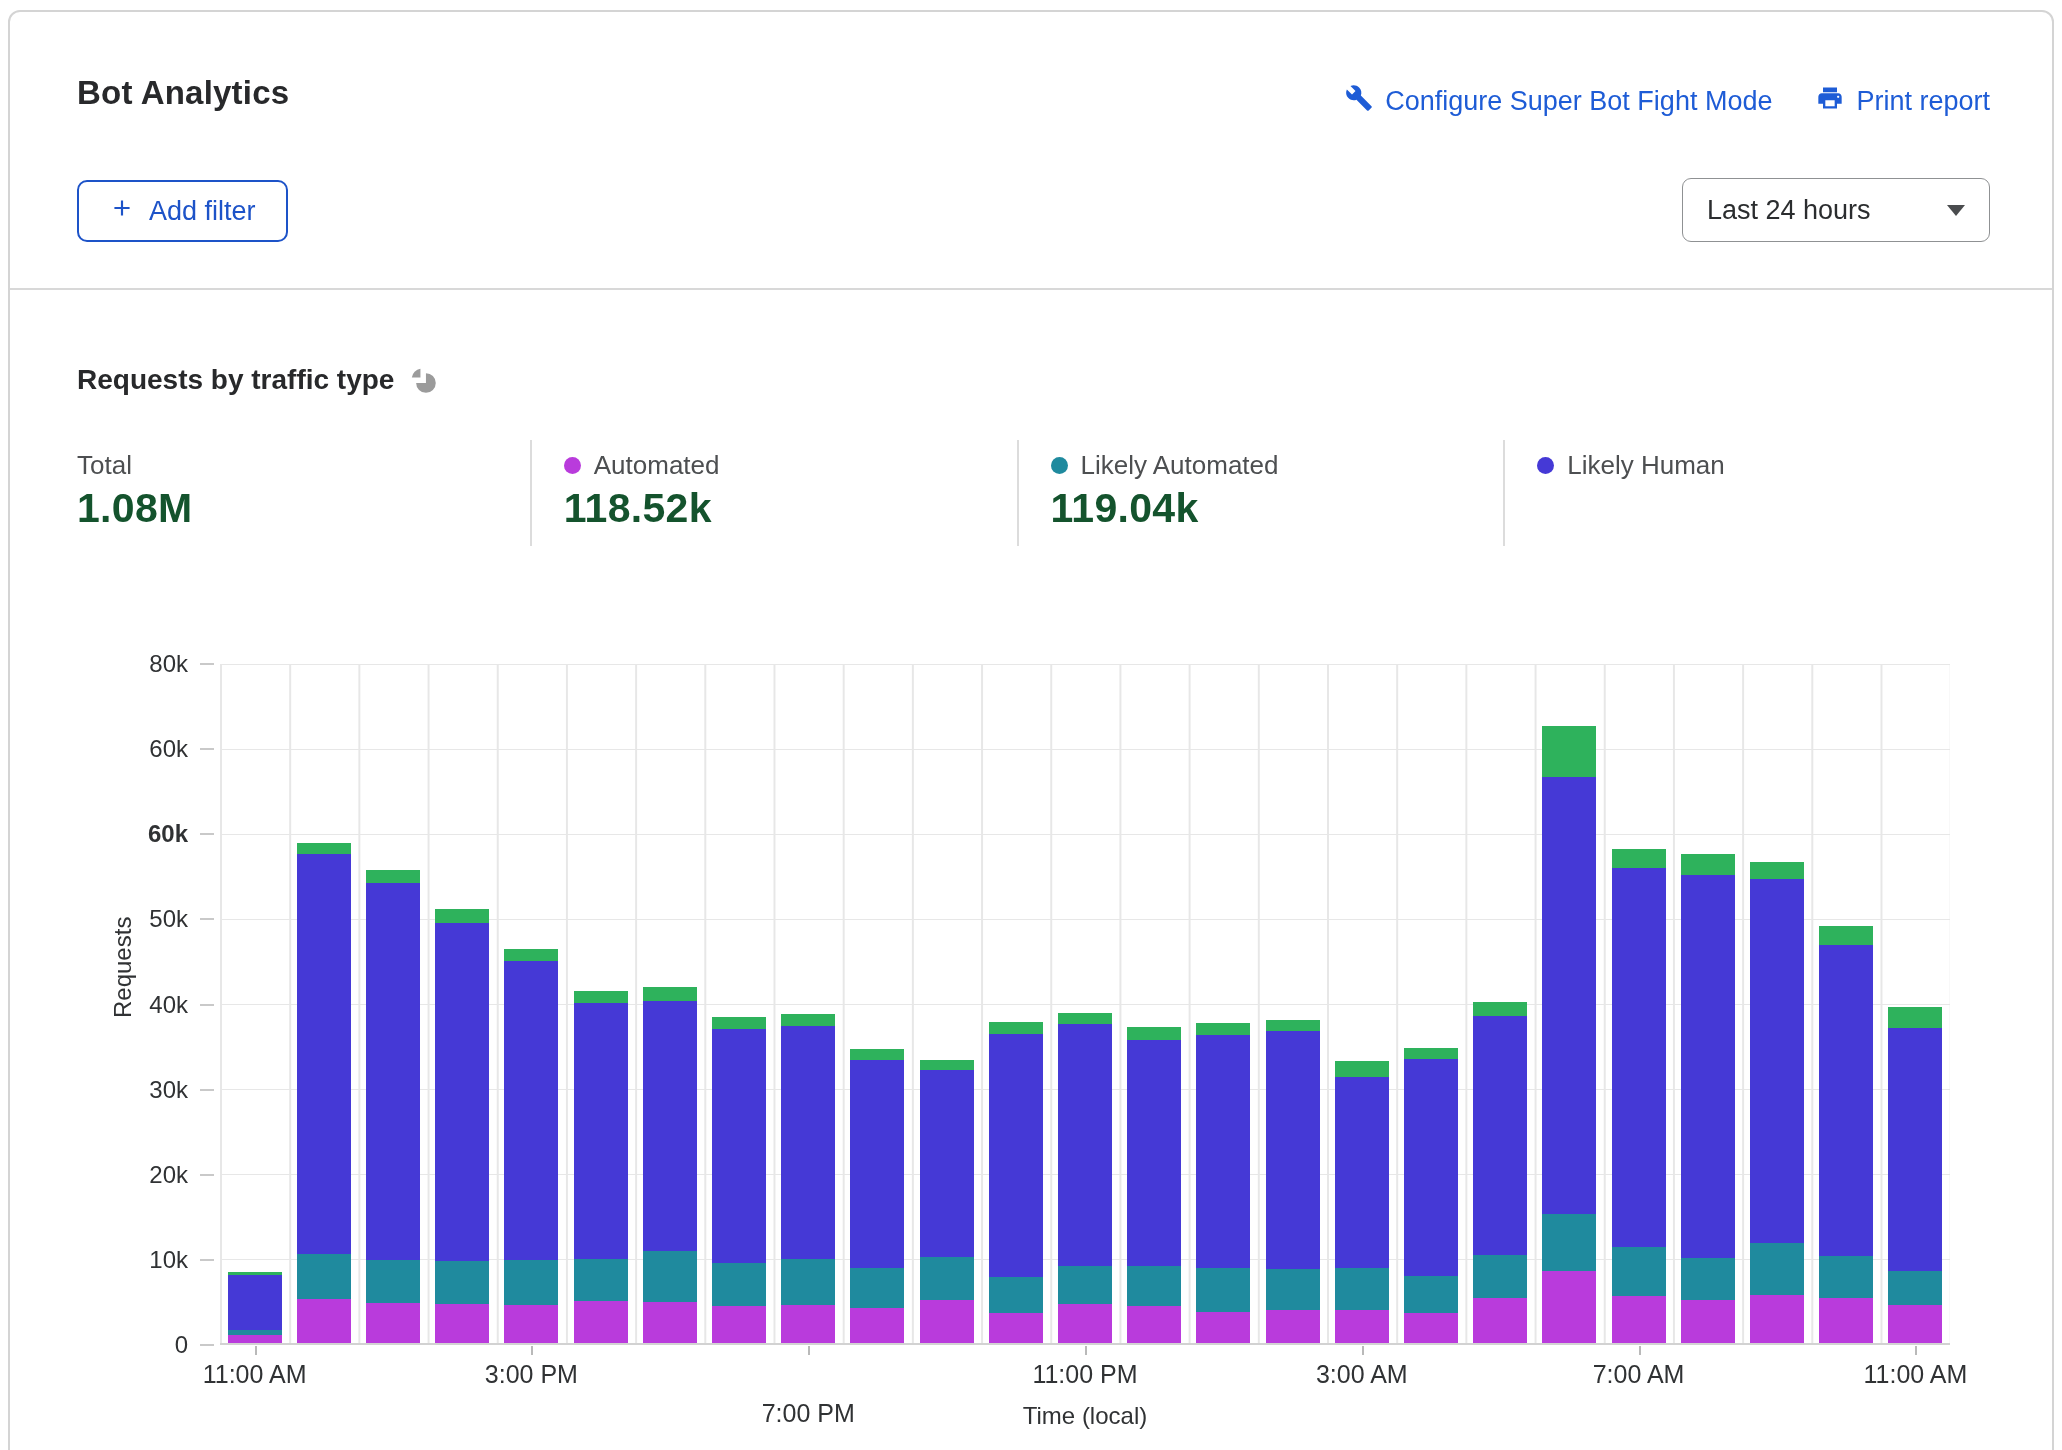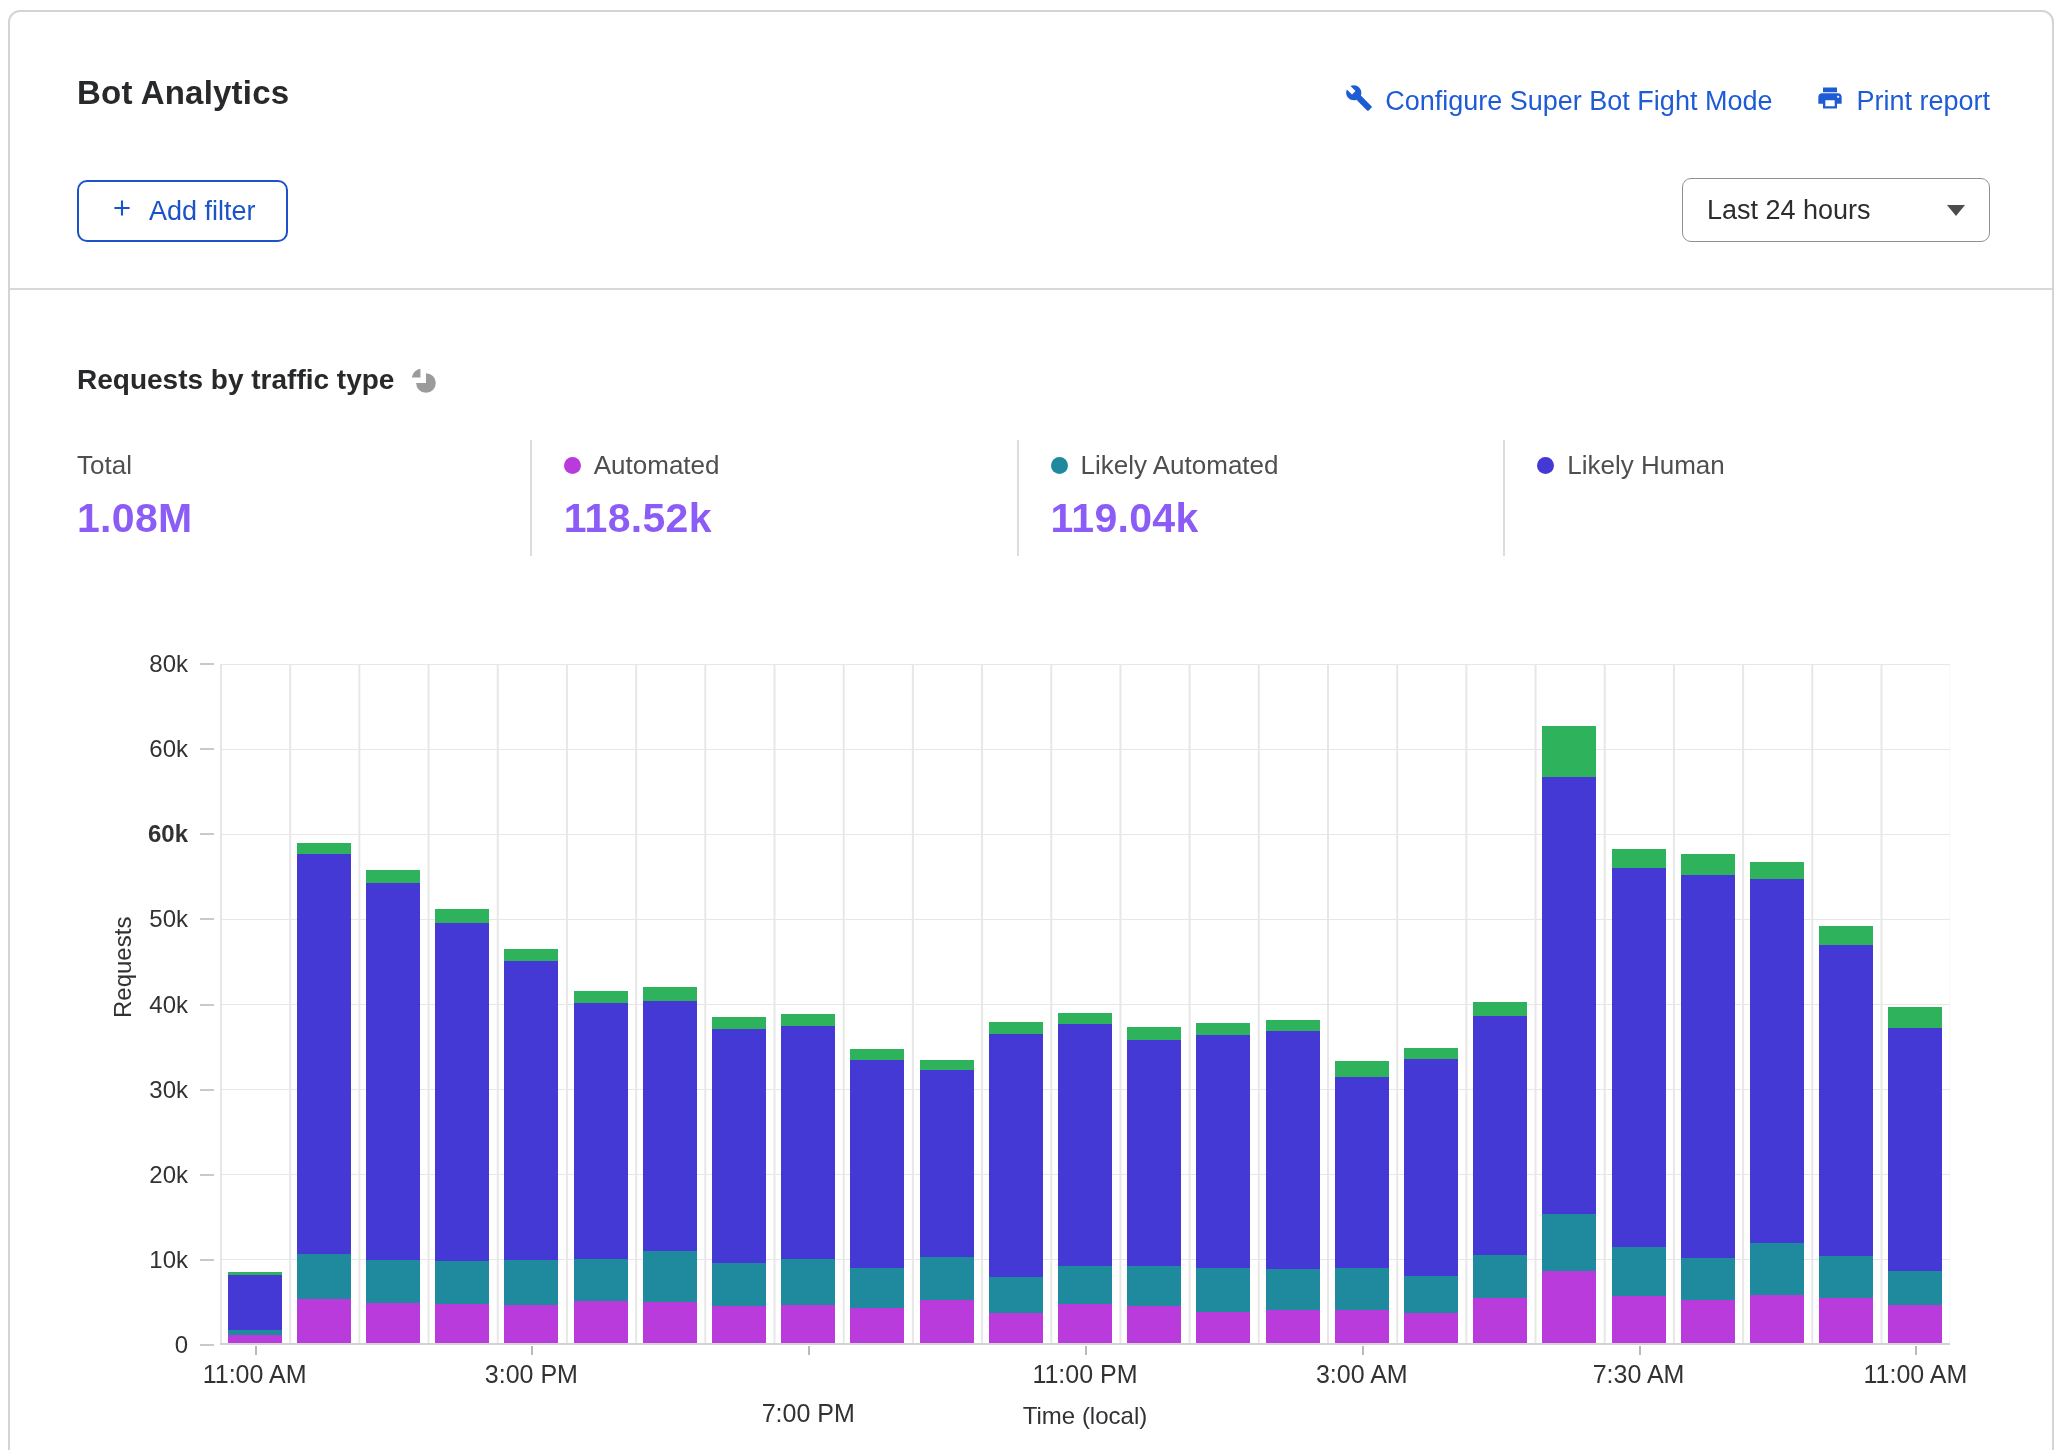--- a/index.html
+++ b/index.html
@@ -53,21 +53,21 @@
 
   .stats-row {
     position:absolute; left:67px; top:428px; right:62px;
     display:flex; align-items:stretch;
   }
   .stat-group { flex:1; padding:10px 0 14px 0; }
   .stat-group + .stat-group { border-left:2px solid #dcdcdc; padding-left:32px; }
   .stat-label-row { display:flex; align-items:center; gap:13px; }
   .stat-dot { width:17px; height:17px; border-radius:50%; flex:0 0 auto; }
   .stat-label { font-size:26px; color:#4d4f51; }
-  .stat-value { margin-top:14px; font-size:41px; font-weight:700; color:#8b5cf6; letter-spacing:.3px; }
+  .stat-value { margin-top:4px; font-size:41px; font-weight:700; color:#14532d; letter-spacing:.3px; }
 
   
   .y-axis-title {
     position:absolute; left:62px; top:992px; transform:rotate(-90deg) translate(50%,0);
     transform-origin:center; font-size:24px; color:#303234; white-space:nowrap;
   }
   .y-label { position:absolute; width:72px; text-align:right; font-size:24px; color:#303234; }
   .y-tick { position:absolute; height:2px; width:14px; background:#c9c9c9; }
   .chart-area {
     position:absolute; left:210px; top:652px; width:1730px; height:681px;
@@ -391,21 +391,21 @@
       <div class="x-label" style="left: 164.6px;">11:00 AM</div>
       <div class="x-tick" style="left: 244.6px;"></div>
       <div class="x-label" style="left: 441.4px;">3:00 PM</div>
       <div class="x-tick" style="left: 521.4px;"></div>
       <div class="x-label" style="left: 718.2px; margin-top: 39px;">7:00 PM</div>
       <div class="x-tick" style="left: 798.2px;"></div>
       <div class="x-label" style="left: 995px;">11:00 PM</div>
       <div class="x-tick" style="left: 1075px;"></div>
       <div class="x-label" style="left: 1271.8px;">3:00 AM</div>
       <div class="x-tick" style="left: 1351.8px;"></div>
-      <div class="x-label" style="left: 1548.6px;">7:30 AM</div>
+      <div class="x-label" style="left: 1548.6px;">7:00 AM</div>
       <div class="x-tick" style="left: 1628.6px;"></div>
       <div class="x-label" style="left: 1825.4px;">11:00 AM</div>
       <div class="x-tick" style="left: 1905.4px;"></div>
     </div>
 
   <div class="x-axis-title">Time (local)</div>
 
 </div>
 
 </body></html>

